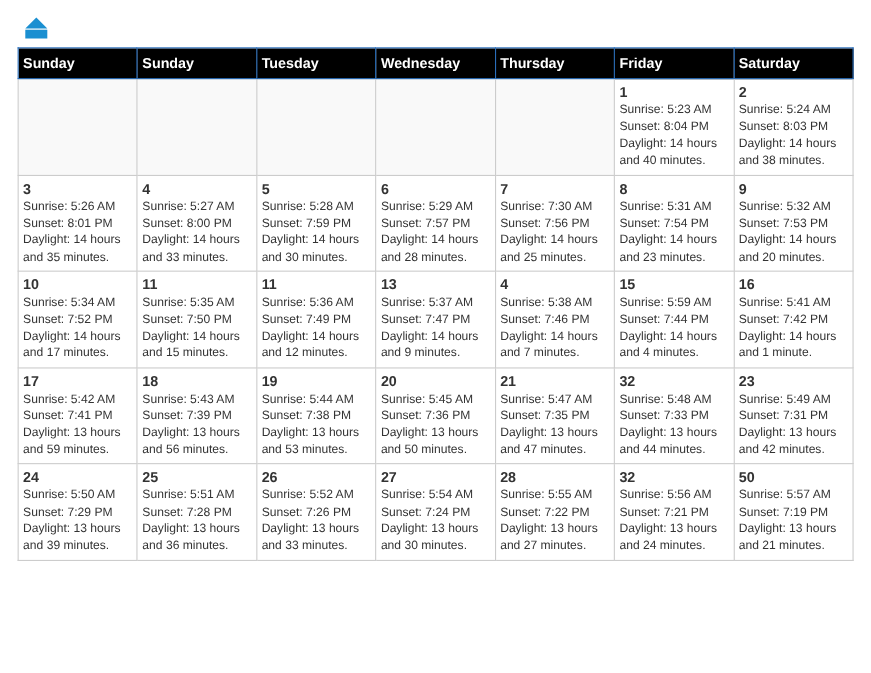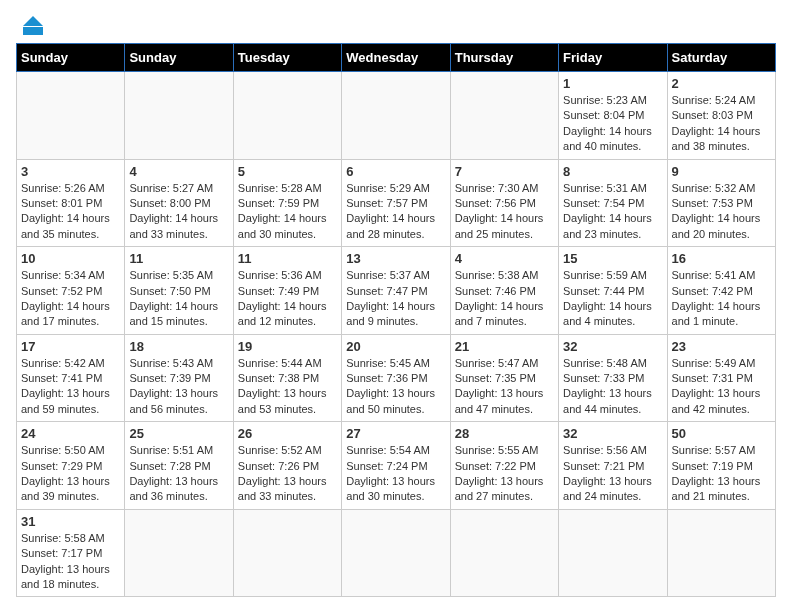--- a/index.html
+++ b/index.html
@@ -282,28 +282,14 @@
 Sunset: 7:21 PM
 Daylight: 13 hours and 24 minutes.</div>
         </td>
         <td>
           <span class="day-number">50</span>
           <div class="day-info">Sunrise: 5:57 AM
 Sunset: 7:19 PM
 Daylight: 13 hours and 21 minutes.</div>
         </td>
       </tr>
-      <tr>
-        <td>
-          <span class="day-number">31</span>
-          <div class="day-info">Sunrise: 5:58 AM
-Sunset: 7:17 PM
-Daylight: 13 hours and 18 minutes.</div>
-        </td>
-        <td class="empty"></td>
-        <td class="empty"></td>
-        <td class="empty"></td>
-        <td class="empty"></td>
-        <td class="empty"></td>
-        <td class="empty"></td>
-      </tr>
     </tbody>
 </table>
 
 </body></html>

